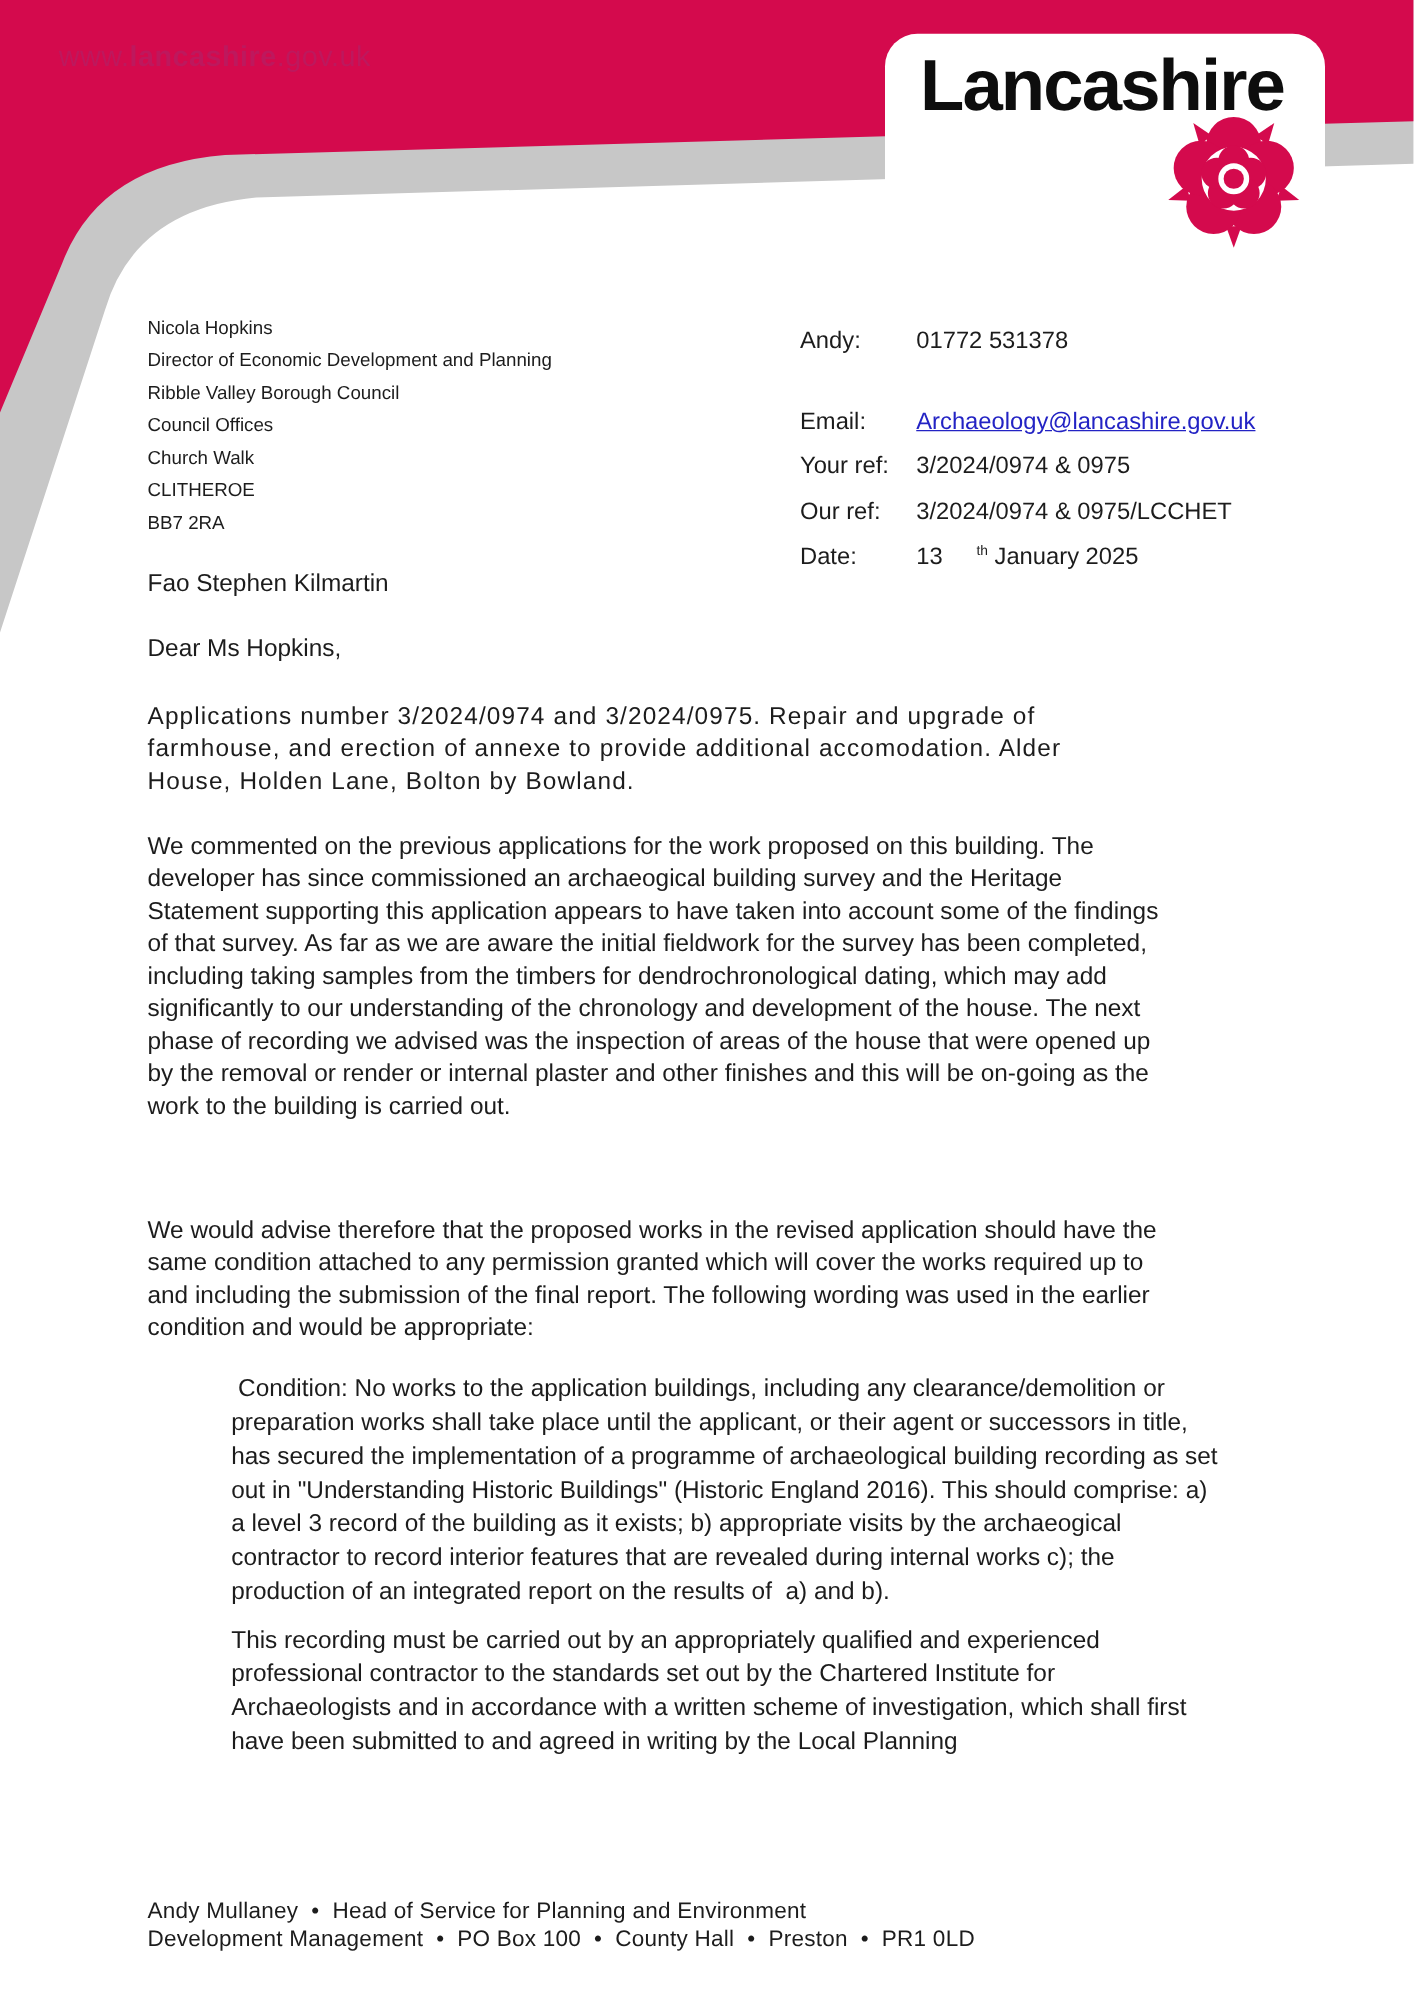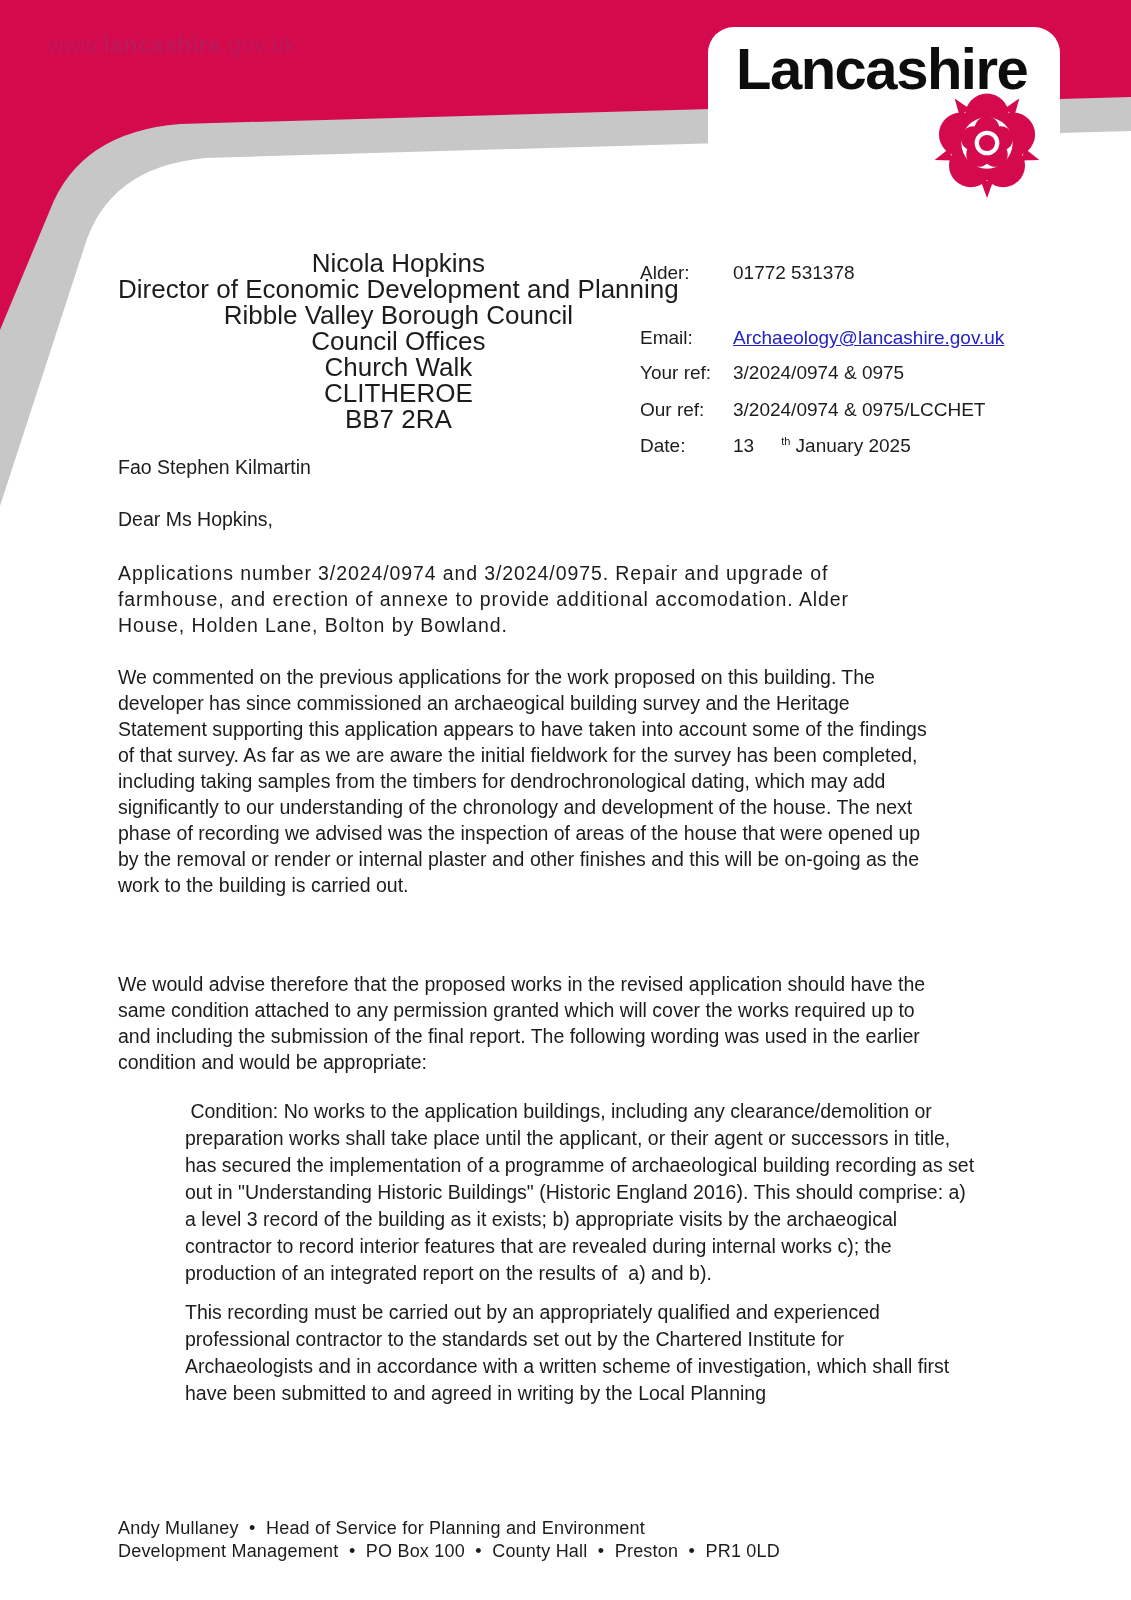--- a/index.html
+++ b/index.html
@@ -18,21 +18,21 @@
   }
   .logo-main{
     position:absolute;left:28px;top:8px;font-size:58px;font-weight:bold;color:#0d0d0d;
     letter-spacing:-1.5px;
   }
   .logo-sub{
     position:absolute;left:58px;top:78px;width:150px;text-align:center;font-size:34px;
     color:#111;line-height:37px;letter-spacing:-.5px;
   }
   .rose{position:absolute;left:222px;top:56px;}
-  .recipient{position:absolute;left:118px;top:250px;font-size:26px;line-height:26px;text-align:center;}
+  .recipient{position:absolute;left:118px;top:250px;font-size:15px;line-height:26px;}
   .fao{position:absolute;left:118px;top:456px;font-size:19.5px;}
   .meta-row{position:absolute;left:640px;font-size:19px;}
   .meta-label{display:inline-block;width:93px;}
   .meta-value{white-space:pre-wrap;}
   .email-link{color:#2323c4;text-decoration:underline;cursor:pointer;}
   sup{font-size:.58em;vertical-align:super;line-height:0;margin-left:27px;}
   .salutation{position:absolute;left:118px;top:508px;font-size:19.5px;}
   .subject{
     position:absolute;left:118px;top:560px;width:780px;font-size:19.5px;line-height:26px;
     letter-spacing:.9px;
@@ -102,21 +102,21 @@
     <div>Director of Economic Development and Planning</div>
     <div>Ribble Valley Borough Council</div>
     <div>Council Offices</div>
     <div>Church Walk</div>
     <div>CLITHEROE</div>
     <div>BB7 2RA</div>
   </div>
   <div class="fao">Fao Stephen Kilmartin</div>
 
   <div class="meta-row" style="top:262px;">
-    <span class="meta-label">Alder:</span><span class="meta-value">01772 531378</span>
+    <span class="meta-label">Andy:</span><span class="meta-value">01772 531378</span>
   </div>
   <div class="meta-row" style="top:327px;">
     <span class="meta-label">Email:</span><a class="email-link">Archaeology@lancashire.gov.uk</a>
   </div>
   <div class="meta-row" style="top:362px;">
     <span class="meta-label">Your ref:</span><span class="meta-value">3/2024/0974 &amp; 0975</span>
   </div>
   <div class="meta-row" style="top:399px;">
     <span class="meta-label">Our ref:</span><span class="meta-value">3/2024/0974 &amp; 0975/LCCHET</span>
   </div>

